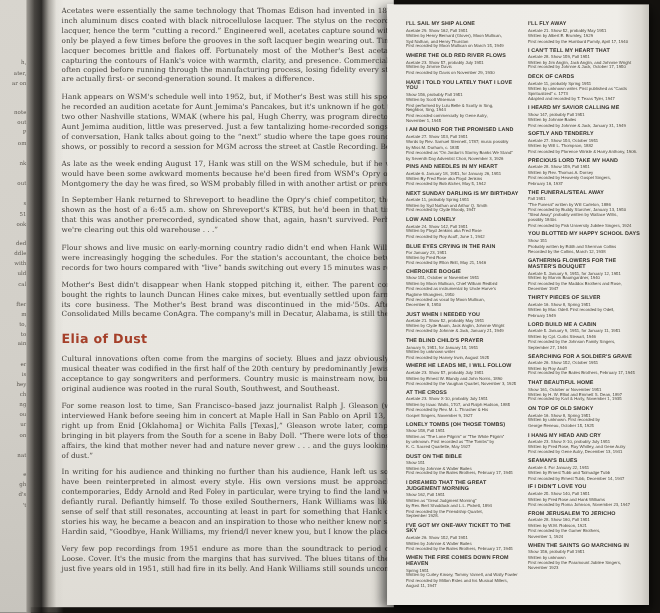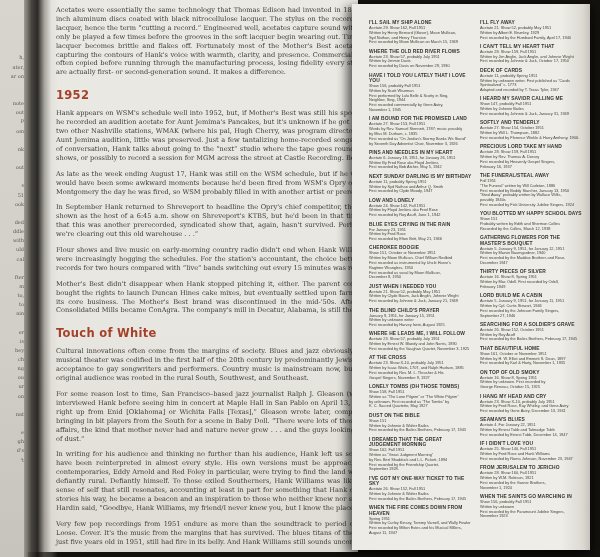--- a/index.html
+++ b/index.html
@@ -147,37 +147,36 @@
         <div class="frag">'t</div>
       </div>
   </div>
 
   <div class="left-page">
     <div class="essay">
       <p class="body-p">Acetates were essentially the same technology that Thomas Edison had invented in 1877. Sound waves were channeled to 16-inch aluminum discs coated with black nitrocellulose lacquer. The stylus on the recording lathe literally cut a groove into the lacquer, hence the term “cutting a record.” Engineered well, acetates capture sound with the same fidelity as tape, but they can only be played a few times before the grooves in the soft lacquer begin wearing out. Time is not a friend to acetates, either. The lacquer becomes brittle and flakes off. Fortunately most of the Mother's Best acetates were transferred to tape early on, capturing the contours of Hank's voice with warmth, clarity, and presence. Commercial records, in comparison, were EQ'd and often copied before running through the manufacturing process, losing fidelity every step of the way. The Mother's Best shows are actually first- or second-generation sound. It makes a difference.</p>
       <div>
 
           <section>
-            <h2 class="sec-head">1952</h2>
             <div>
 
                 <p class="body-p">Hank appears on WSM's schedule well into 1952, but, if Mother's Best was still his sponsor, there's no surviving audio. In April he recorded an audition acetate for Aunt Jemima's Pancakes, but it's unknown if he got the sponsorship. Schedules show him on two other Nashville stations, WMAK (where his pal, Hugh Cherry, was program director) and WKDA. With the exception of the Aunt Jemima audition, little was preserved. Just a few tantalizing home-recorded songs are all that have surfaced. In a snippet of conversation, Hank talks about going to the “next” studio where the tape goes round and round, possibly to prerecord some shows, or possibly to record a session for MGM across the street at Castle Recording. Beyond that, we know nothing.</p>
 
                 <p class="body-p">As late as the week ending August 17, Hank was still on the WSM schedule, but if he was truly at the station that week, there would have been some awkward moments because he'd been fired from WSM's Opry on August 11. By all accounts, he left for Montgomery the day he was fired, so WSM probably filled in with another artist or prerecorded shows.</p>
 
                 <p class="body-p">In September Hank returned to Shreveport to headline the Opry's chief competitor, the Louisiana Hayride. Until October, he's shown as the host of a 6:45 a.m. show on Shreveport's KTBS, but he'd been in that time slot throughout the year, suggesting that this was another prerecorded, syndicated show that, again, hasn't survived. Perhaps one day there will be a call, “Hey, we're clearing out this old warehouse . . .”</p>
 
                 <p class="body-p">Flour shows and live music on early-morning country radio didn't end when Hank Williams died, but deejay and record shows were increasingly hogging the schedules. For the station's accountant, the choice between one guy and an engineer spinning records for two hours compared with “live” bands switching out every 15 minutes was really no choice at all.</p>
 
                 <p class="body-p">Mother's Best didn't disappear when Hank stopped pitching it, either. The parent company, Consolidated Mills in Nebraska, bought the rights to launch Duncan Hines cake mixes, but eventually settled upon farm feeds and wholesale grain products as its core business. The Mother's Best brand was discontinued in the mid-'50s. After buying back into consumer brands, Consolidated Mills became ConAgra. The company's mill in Decatur, Alabama, is still there and still milling flour. Lots of it.</p>
               </div>
           </section>
 
           <section>
-            <h2 class="sec-head">Touch of White</h2>
+            <h2 class="sec-head">Elia of Dust</h2>
             <div>
 
                 <p class="body-p">Cultural innovations often come from the margins of society. Blues and jazz obviously, but not exclusively. Modern American musical theater was codified in the first half of the 20th century by predominantly Jewish librettists and composers, and offered acceptance to gay songwriters and performers. Country music is mainstream now, but it too came from the margins. Hank's original audience was rooted in the rural South, Southwest, and Southeast.</p>
 
                 <p class="body-p">For some reason lost to time, San Francisco–based jazz journalist Ralph J. Gleason (who cofounded Rolling Stone magazine) interviewed Hank before seeing him in concert at Maple Hall in San Pablo on April 13, 1952. “The audience was shipped intact right up from Enid [Oklahoma] or Wichita Falls [Texas],” Gleason wrote later, comparing the effect to director Elia Kazan bringing in bit players from the South for a scene in Baby Doll. “There were lots of those blondes you see at country &amp; western affairs, the kind that mother never had and nature never grew . . . and the guys looking barbershop neat, but still with a touch of dust.”</p>
 
                 <p class="body-p">In writing for his audience and thinking no further than his audience, Hank left us songs so truthful and malleable that they have been reinterpreted in almost every style. His own versions must be approached on their terms, though. When his contemporaries, Eddy Arnold and Red Foley in particular, were trying to find the land where pop and country met, he remained defiantly rural. Defiantly himself. To those exiled Southerners, Hank Williams was like a package from home. It's the strong sense of self that still resonates, accounting at least in part for something that Hank could never have foreseen. In telling his stories his way, he became a beacon and an inspiration to those who neither knew nor saw him. As 1960s singer-songwriter Tim Hardin said, “Goodbye, Hank Williams, my friend/I never knew you, but I know the places you've been.”</p>
 
                 <p class="body-p">Very few pop recordings from 1951 endure as more than the soundtrack to period clichés. Doggies in windows, Dance Me Loose. Cover. It's the music from the margins that has survived. The blues titans of the time still sound raw and vibrant. R&amp;B, just five years old in 1951, still had fire in its belly. And Hank Williams still sounds uncontrived and patently real.</p>
 

